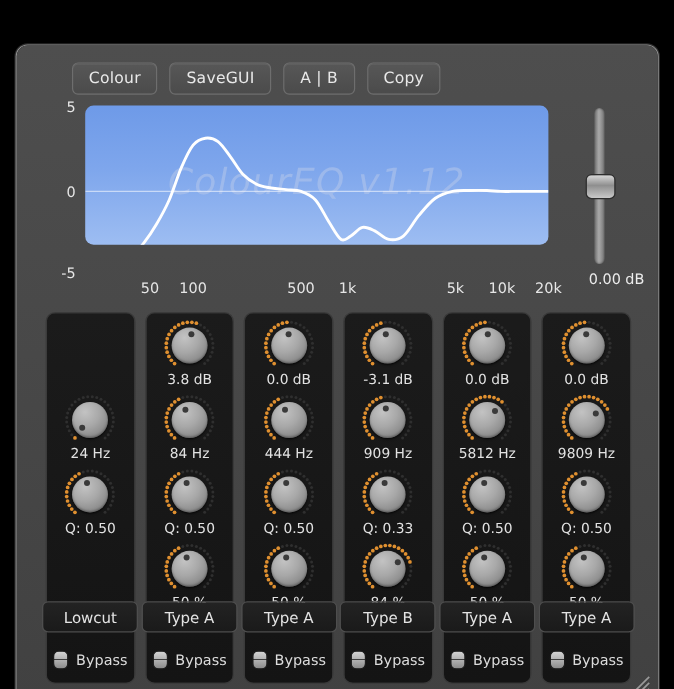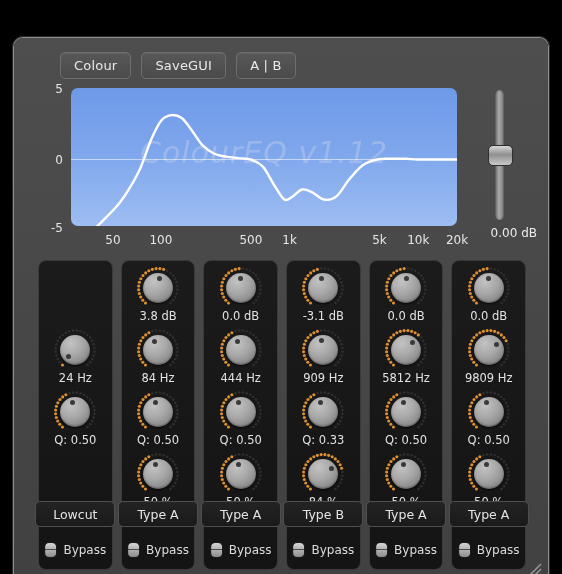--- a/index.html
+++ b/index.html
@@ -15,21 +15,21 @@
   
   #toolbar{position:absolute;left:46px;top:14px;display:flex;gap:10px;}
   .tbtn{height:25px;padding:0 13px;display:flex;align-items:center;justify-content:center;
         background:linear-gradient(180deg,#575757,#4b4b4b);
         border:1px solid #6e6e6e;border-radius:5px;
         color:#e9e9e9;font-size:13px;letter-spacing:.2px;cursor:pointer;
         box-shadow:inset 0 1px 0 rgba(255,255,255,.07);white-space:nowrap;}
 
   
   #graphwrap{position:absolute;left:31px;top:50px;width:412px;height:163px;}
-  #graph{position:absolute;left:26px;top:0;width:386px;height:138px;
+  #graph{position:absolute;left:26px;top:0;width:386px;height:116px;
          border-radius:7px;overflow:hidden;
          background:linear-gradient(180deg,#6e9ae8 0%,#7ea6ec 45%,#9dbdf2 100%);}
   #graph svg{position:absolute;left:0;top:0;}
   #watermark{position:absolute;left:0;top:47px;width:386px;text-align:center;
              font-style:italic;font-size:30px;color:rgba(180,198,235,.55);
              letter-spacing:1px;pointer-events:none;}
   .ylab{position:absolute;right:394px;font-size:12px;color:#e6e6e6;}
   #y5{top:-6px;} #y0{top:65px;} #ym5{top:133px;}
   #xaxis{position:absolute;left:26px;top:145px;width:386px;height:18px;}
   .xlab{position:absolute;font-size:12px;color:#e6e6e6;transform:translateX(-50%);}
@@ -82,36 +82,37 @@
 </style>
 </head>
 <body>
 
 <div id="plugin">
 
   <div id="toolbar">
       <div class="tbtn">Colour</div>
       <div class="tbtn">SaveGUI</div>
       <div class="tbtn">A | B</div>
+      <div class="tbtn">Copy</div>
     </div>
 
   <div id="graphwrap">
     <div class="ylab" id="y5">5</div>
     <div class="ylab" id="y0">0</div>
     <div class="ylab" id="ym5">-5</div>
 
     <div id="graph">
       <div id="watermark">ColourEQ v1.12</div>
       <svg id="curve-svg" width="386" height="143">
           <line x1="0" x2="386" y1="71.5" y2="71.5" stroke="rgba(255,255,255,.55)" stroke-width="1.2"></line>
           <path d="M10.19,151.58C12.27,149.91 18.38,145.38 22.66,141.57C26.94,137.76 31.49,133.23 35.87,128.70C40.24,124.17 44.98,119.41 48.92,114.40C52.86,109.40 55.98,104.63 59.50,98.67C63.01,92.71 66.55,86.51 70.00,78.65C73.45,70.78 76.87,59.11 80.19,51.48C83.51,43.85 86.61,36.94 89.93,32.89C93.26,28.84 96.66,27.65 100.12,27.17C103.58,26.69 107.18,27.41 110.70,30.03C114.21,32.65 117.76,38.37 121.21,42.90C124.65,47.43 127.71,53.39 131.39,57.20C135.08,61.01 139.40,63.87 143.33,65.78C147.25,67.69 150.92,67.92 154.93,68.64C158.94,69.36 163.24,69.59 167.40,70.07C171.56,70.55 175.79,70.07 179.87,71.50C183.95,72.93 187.99,74.36 191.89,78.65C195.79,82.94 199.70,91.76 203.27,97.24C206.83,102.72 210.26,109.63 213.27,111.54C216.28,113.45 218.36,110.35 221.33,108.68C224.29,107.01 227.75,102.25 231.07,101.53C234.39,100.81 237.61,102.72 241.26,104.39C244.91,106.06 249.00,110.82 252.98,111.54C256.96,112.25 260.96,112.02 265.14,108.68C269.33,105.34 273.67,96.76 278.10,91.52C282.52,86.28 287.03,80.56 291.71,77.22C296.39,73.88 301.38,72.57 306.18,71.50C310.99,70.43 315.79,70.90 320.56,70.78C325.32,70.67 330.53,70.67 334.80,70.78C339.07,70.90 342.03,71.38 346.19,71.50C350.35,71.62 355.18,71.50 359.74,71.50C364.29,71.50 369.15,71.50 373.53,71.50C377.91,71.50 383.92,71.50 386.00,71.50" fill="none" stroke="#ffffff" stroke-width="2.4" stroke-linecap="round" stroke-linejoin="round"></path>
         </svg>
     </div>
     <div id="xaxis">
-        <div class="xlab" style="left: 42px;">50</div>
+        <div class="xlab" style="left: 54px;">50</div>
         <div class="xlab" style="left: 89.9341px;">100</div>
         <div class="xlab" style="left: 179.868px;">500</div>
         <div class="xlab" style="left: 218.601px;">1k</div>
         <div class="xlab" style="left: 308.535px;">5k</div>
         <div class="xlab" style="left: 347.267px;">10k</div>
         <div class="xlab" style="left: 386px;">20k</div>
       </div>
   </div>
 
   <div id="fader">

